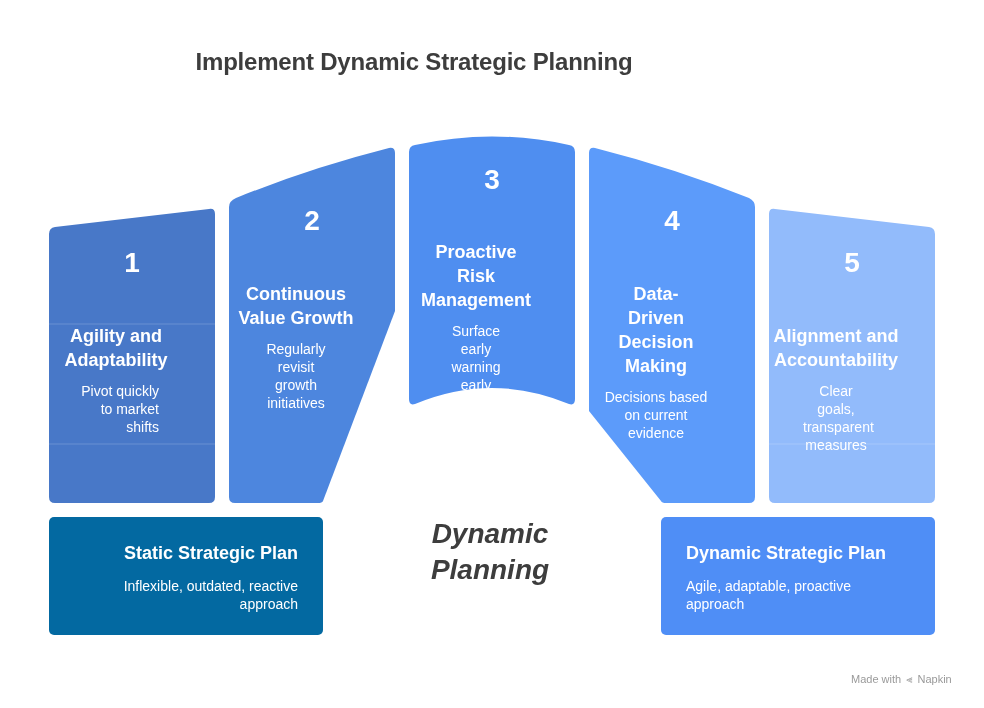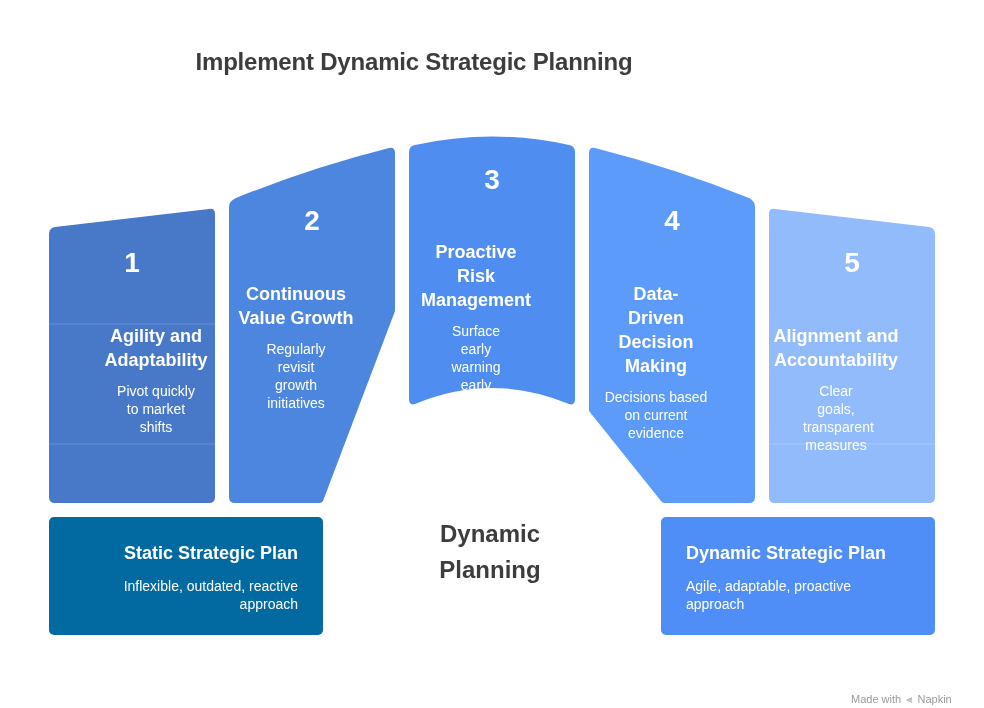--- a/index.html
+++ b/index.html
@@ -7,28 +7,28 @@
          font-family: "Liberation Sans", "DejaVu Sans", sans-serif; }
   .title { position: absolute; left: 0; width: 828px; top: 48px; text-align: center;
            font-size: 24px; font-weight: bold; color: #3d3d3d; letter-spacing: -0.2px; }
   svg.shapes { position: absolute; left: 0; top: 0; }
   .col-text { position: absolute; width: 134px; text-align: center; color: #ffffff; }
   .col-num { position: absolute; width: 166px; text-align: center; color: #ffffff;
              font-size: 28px; font-weight: bold; }
   .col-title { font-size: 18px; font-weight: bold; line-height: 24px; }
   .col-desc { font-size: 14px; line-height: 18px; margin-top: 10px; }
   .center-label { position: absolute; left: 400px; width: 180px; top: 516px; text-align: center;
-                  font-size: 24px; font-weight: bold; color: #3d3d3d; line-height: 36px; }
+                  font-size: 28px; font-weight: bold; color: #3d3d3d; line-height: 36px; font-style: italic; }
   .plan { position: absolute; top: 517px; height: 118px; background: #4f8ef6;
           border-radius: 5px; color: #fff; box-sizing: border-box; }
   .plan-title { font-size: 18px; font-weight: bold; line-height: 24px; }
   .plan-desc { font-size: 14px; line-height: 18px; margin-top: 12px; }
   .plan.left { left: 49px; width: 274px; text-align: right; padding: 24px 25px 0 40px; }
   .plan.right { left: 661px; width: 274px; text-align: left; padding: 24px 30px 0 25px; }
-  .brand { position: absolute; left: 851px; top: 673px; font-size: 11px; color: #9a9a9a; margin-top: 20px; }
+  .brand { position: absolute; left: 851px; top: 673px; font-size: 11px; color: #9a9a9a; }
   .brand .logo { display: inline-block; font-size: 11px; margin: 0 2px; }
 </style>
 </head>
 <body>
 
 <div class="title">Implement Dynamic Strategic Planning</div>
 
 <svg class="shapes" width="984" height="708" viewBox="0 0 984 708">
 
   <path d="M49,234 Q49,228 55,227 L209,209 Q215,208 215,214 L215,497 Q215,503 209,503 L55,503 Q49,503 49,497 Z" fill="#4878c8"></path>
@@ -39,23 +39,23 @@
 
   <path d="M409,152 Q409,146 415,145 Q492,128 569,145 Q575,146 575,152 L575,399 Q575,406 569,404 Q492,372 415,404 Q409,406 409,399 Z" fill="#4f8ef0"></path>
 
   <path d="M589,153 Q589,147 595,148 Q674,168 749,198 Q755,201 755,207 L755,497 Q755,503 749,503 L666,503 Q662,503 661,501 L589,411 Z" fill="#5c9bfa"></path>
 
   <path d="M769,214 Q769,208 775,209 L929,227 Q935,228 935,234 L935,497 Q935,503 929,503 L775,503 Q769,503 769,497 Z" fill="#92bbfb"></path>
   <line x1="769" y1="444" x2="935" y2="444" stroke="rgba(255,255,255,0.2)" stroke-width="1"></line>
 </svg>
 
 <div class="col-num" style="left:49px; top:247px;">1</div>
-<div class="col-text" style="left:49px; top:324px;margin-left:40px;">
+<div class="col-text" style="left:49px; top:324px;">
   <div class="col-title">Agility and Adaptability</div>
-  <div class="col-desc" style="padding:0 24px;">Pivot quickly to market shifts</div>
+  <div class="col-desc" style="padding:0 24px;text-align:right;">Pivot quickly to market shifts</div>
 </div>
 
 <div class="col-num" style="left:229px; top:205px;">2</div>
 <div class="col-text" style="left:229px; top:282px;">
   <div class="col-title" style="padding:0 2px;">Continuous Value Growth</div>
   <div class="col-desc" style="padding:0 36px;">Regularly revisit growth initiatives</div>
 </div>
 
 <div class="col-num" style="left:409px; top:164px;">3</div>
 <div class="col-text" style="left:409px; top:240px;">

